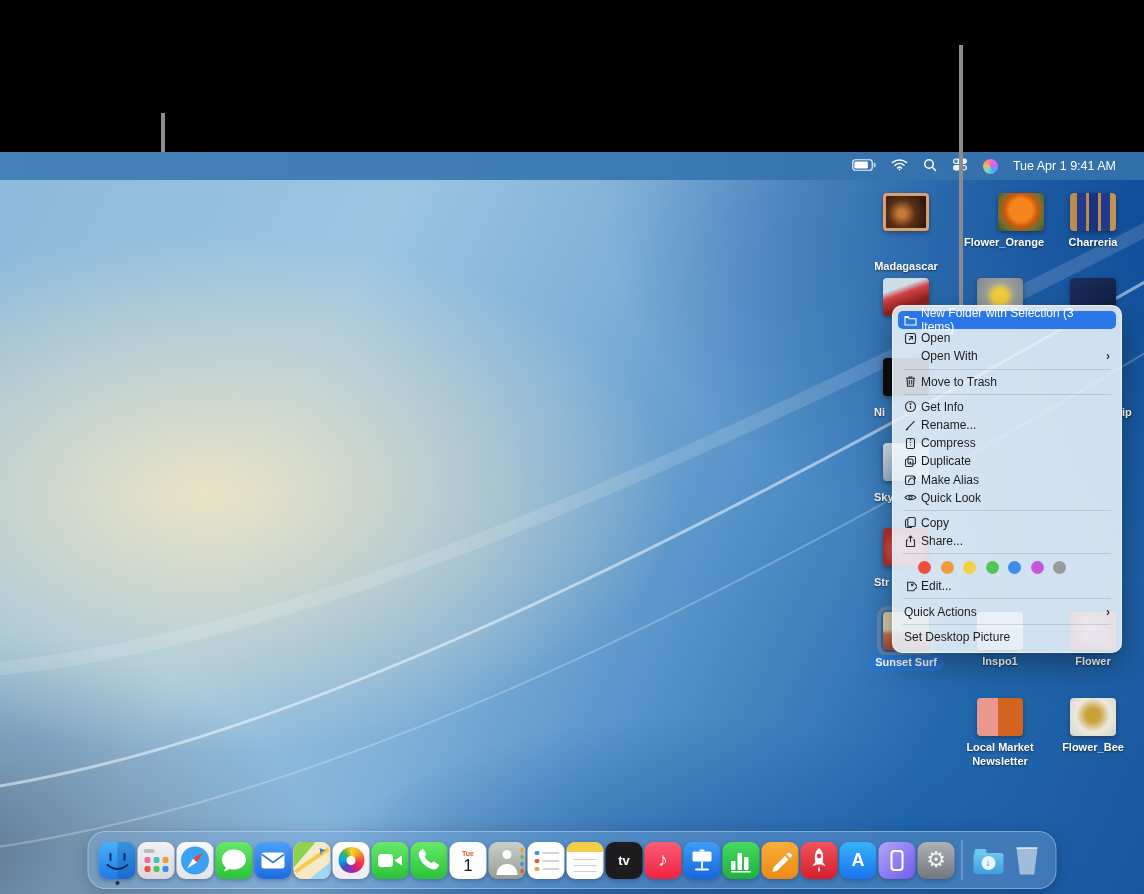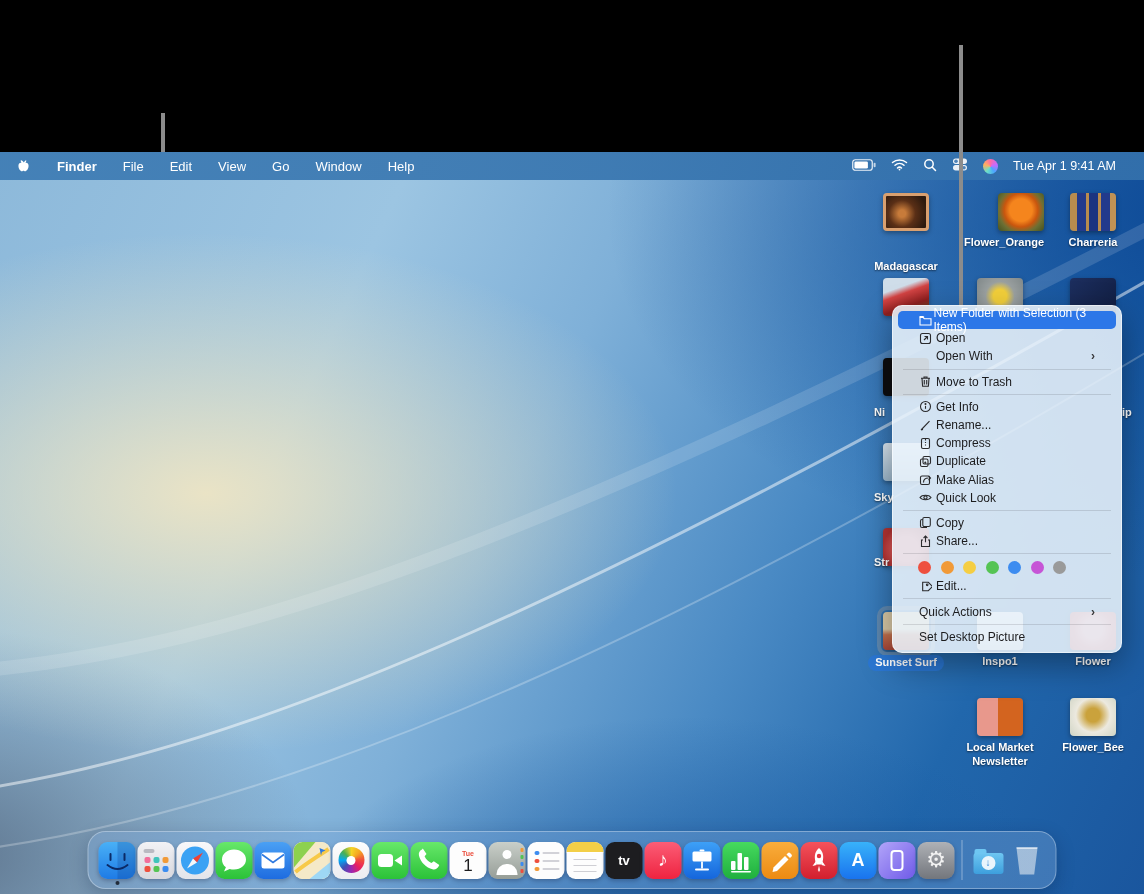--- a/index.html
+++ b/index.html
@@ -64,21 +64,21 @@
   .t-market { background:linear-gradient(90deg,#e8988c 0 45%, #d3641f 45% 100%); }
   .t-bee { background:radial-gradient(circle at 50% 45%, #caa23c 0 22%, #ece9df 55%, #cfd4c4 100%); }
 
   
   .cmenu {
     position:absolute; left:892px; top:305px; width:230px; z-index:50;
     background:rgba(233,242,251,0.88); border:1px solid rgba(255,255,255,0.55);
     border-radius:10px; box-shadow:0 12px 32px rgba(0,0,0,0.35);
     padding:5px 0 6px 0; font-size:12px; color:#1c1c1e;
   }
-  .cm-item { display:flex; align-items:center; height:18.2px; margin:0 5px; padding:0 21px; border-radius:5px; }
+  .cm-item { display:flex; align-items:center; height:18.2px; margin:0 5px; padding:0 6px; border-radius:5px; }
   .cm-ico { width:17px; display:flex; align-items:center; }
   .cm-ico svg { stroke:#2b2b2d; fill:none; stroke-width:1.1; }
   .cm-item.hl { background:#2c77e8; color:#fff; }
   .cm-item.hl .cm-ico svg { stroke:#fff; }
   .cm-arrow { margin-left:auto; font-size:12px; font-weight:bold; color:#3a3a3c; }
   .cm-sep { height:1px; background:rgba(60,60,70,0.16); margin:3px 10px; }
   .cm-tags { display:flex; align-items:center; gap:9.5px; height:20px; padding:0 12px 0 25px; }
   .tag-dot { width:13px; height:13px; border-radius:50%; }
 
   
@@ -158,34 +158,20 @@
 
 <div class="desktop">
   <svg class="wave-svg" viewBox="0 0 1144 742">
     <path d="M -40 640 C 260 600, 620 430, 1180 110" stroke="rgba(255,255,255,0.5)" stroke-width="3" fill="none"></path>
     <path d="M -40 700 C 300 660, 700 470, 1180 180" stroke="rgba(255,255,255,0.25)" stroke-width="2" fill="none"></path>
     <path d="M -40 520 C 240 500, 560 380, 1180 60" stroke="rgba(255,255,255,0.14)" stroke-width="14" fill="none"></path>
   </svg>
 </div>
 
 <div class="menubar">
-  <div class="mb-left">
-    <span class="mb-apple">
-      <svg width="15" height="17" viewBox="0 0 16 17" fill="#fff">
-          <path d="M8.4 4.2c.6-1.7 2.5-2.3 2.5-2.3s.3 1.7-.9 2.8c1.8-.5 3.4.8 3.4 2.9 0 3.2-2.1 5.9-3.7 5.9-.8 0-1-.5-1.7-.5s-.9.5-1.7.5C4.7 13.5 2.6 10.8 2.6 7.6c0-2.1 1.6-3.4 3.4-2.9C4.8 3.6 5.1 1.9 5.1 1.9s1.9.1 3.3 2.3z"></path>
-        </svg>
-    </span>
-    <span class="mb-app">Finder</span>
-    <span class="mb-item">File</span>
-    <span class="mb-item">Edit</span>
-    <span class="mb-item">View</span>
-    <span class="mb-item">Go</span>
-    <span class="mb-item">Window</span>
-    <span class="mb-item">Help</span>
-  </div>
   <div class="mb-right">
     <span>
       <svg width="24" height="12" viewBox="0 0 24 12">
           <rect x="0.75" y="0.75" width="19.5" height="10.5" rx="2.5" fill="none" stroke="#fff" stroke-width="1.2" opacity="0.9"></rect>
           <rect x="2.4" y="2.4" width="13.5" height="7.2" rx="1.4" fill="#fff"></rect>
           <rect x="21.6" y="3.8" width="2" height="4.4" rx="1" fill="#fff" opacity="0.7"></rect>
         </svg>
     </span>
     <span>
       <svg width="17" height="13" viewBox="0 0 17 13" fill="none" stroke="#fff" stroke-width="1.5" stroke-linecap="round">
@@ -244,21 +230,21 @@
 <span class="partial-label" style="left:1122px; top:406px;">ip</span>
 
 <div class="dicon" style="left:862px; top:443px;">
   <div class="thumb t-sky"></div>
 </div>
 <span class="partial-label" style="left:874px; top:491px;">Sky</span>
 
 <div class="dicon" style="left:862px; top:528px;">
   <div class="thumb t-straw"></div>
 </div>
-<span class="partial-label" style="left:874px; top:556px;">Str</span>
+<span class="partial-label" style="left:874px; top:576px;">Str</span>
 
 <div class="dicon" style="left:862px; top:612px;">
   <div class="thumb t-sunset selwrap"></div>
   <div class="dlabel sel">Sunset Surf</div>
 </div>
 <div class="dicon" style="left:956px; top:612px;">
   <div class="thumb t-inspo"></div>
   <div class="dlabel">Inspo1</div>
 </div>
 <div class="dicon" style="left:1049px; top:612px;">

